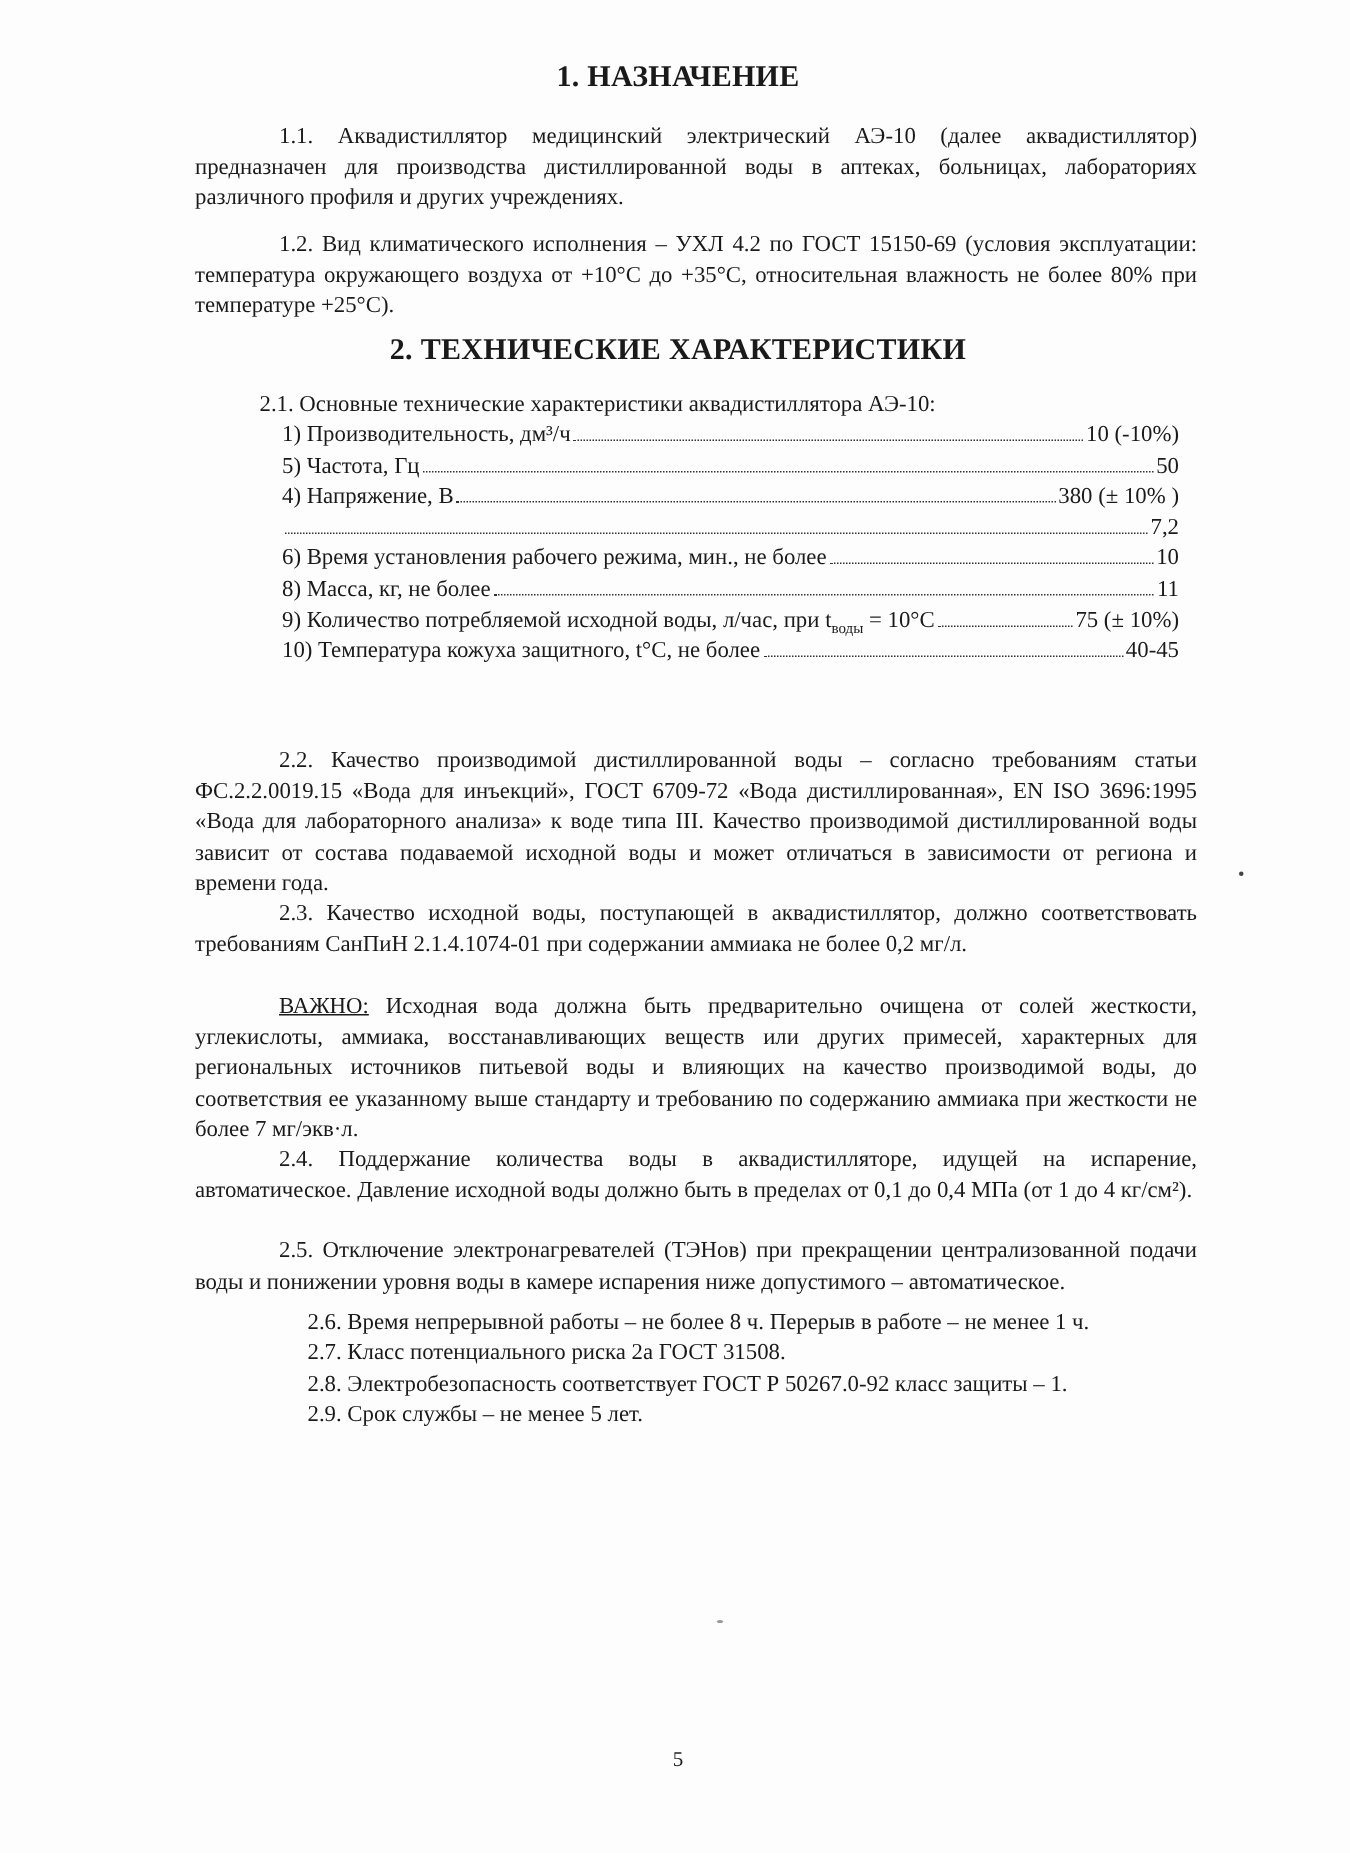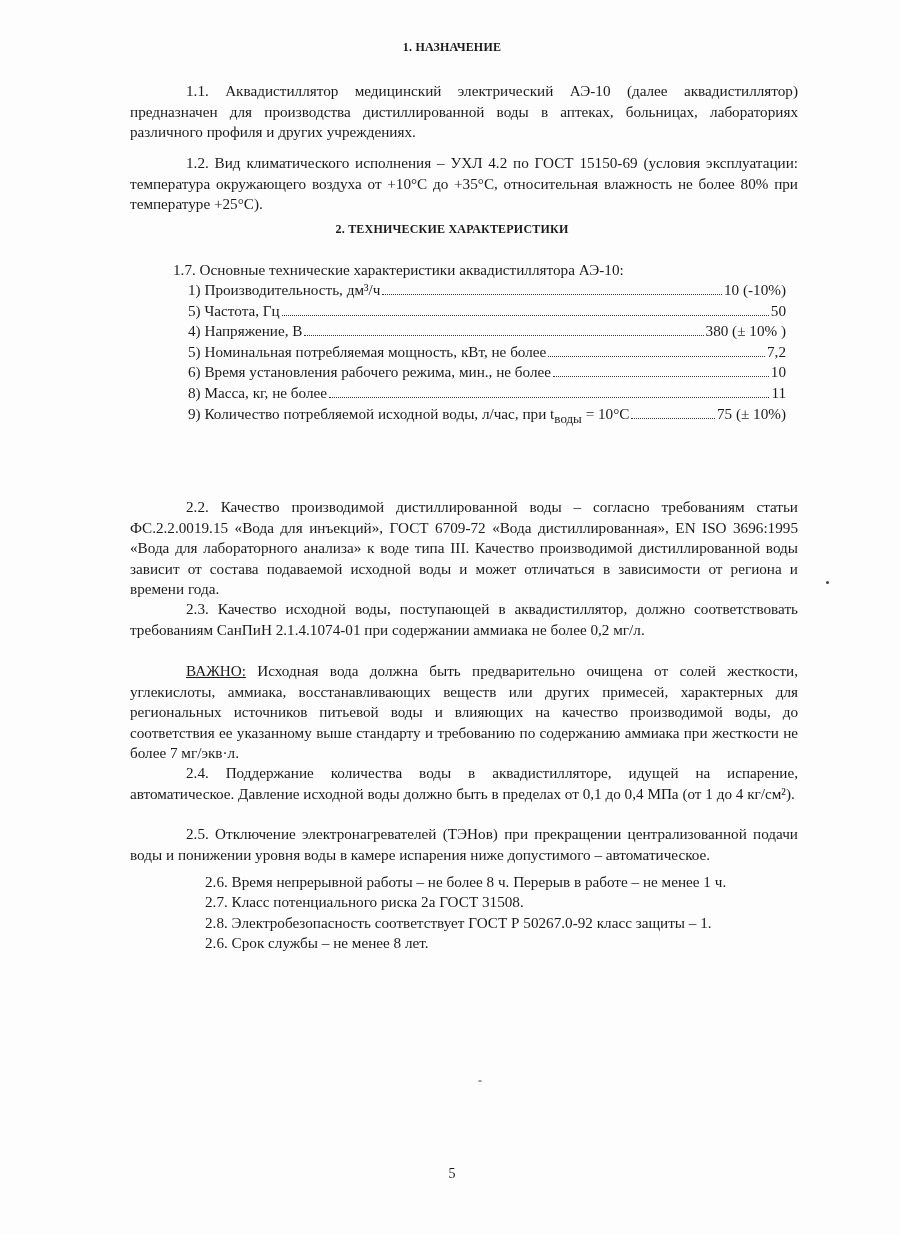--- a/index.html
+++ b/index.html
@@ -1,92 +1,96 @@
 <!DOCTYPE html>
 <html><head>
 <meta charset="utf-8">
 <style>
   html, body { margin:0; padding:0; }
   body {
     width:900px; height:1235px; background:#fdfdfd; position:relative; overflow:hidden;
     font-family:"Liberation Serif", serif; color:#1a1a1a; font-size:15.2px;
   }
   .page { position:absolute; left:118px; top:0; width:668px; }
-  h2 { font-family:"Liberation Serif", serif; font-weight:bold; font-size:12px; text-align:center; margin:0; position:absolute; left:0; width:100%; letter-spacing:0.2px; }
+  h2 { font-family:"Liberation Serif", serif; font-weight:bold; font-size:20px; text-align:center; margin:0; position:absolute; left:0; width:100%; letter-spacing:0.2px; }
   .p { position:absolute; left:0; width:668px; line-height:20.6px; text-align:justify; margin:12px; }
   .p.ind { text-indent:56px; }
   .spec-intro { position:absolute; left:55px; }
   .spec-list { position:absolute; left:70px; width:598px; }
   .spec-row { display:flex; align-items:baseline; height:20.6px; line-height:20.6px; white-space:nowrap; }
   .spec-row .dots { flex:1; overflow:hidden; margin:0 2px; border-bottom:1.5px dotted #333; height:10px; }
   .short { position:absolute; left:55px; line-height:20.6px; white-space:nowrap;margin-left:32px; }
   .u { text-decoration:underline; font-weight:normal; }
-  sub { font-size:13px; }
+  sub { font-size:10px; }
   .pagenum { position:absolute; top:1166px; left:0; width:100%; text-align:center; font-size:14px; }
   .speck { position:absolute; background:#444; border-radius:50%; }
 </style>
 </head>
 <body>
 
 <div class="page">
   <h2 style="top:40px">1. НАЗНАЧЕНИЕ</h2>
 
   <p class="p ind" style="top:69px">1.1. Аквадистиллятор медицинский электрический АЭ-10 (далее аквадистиллятор) предназначен для производства дистиллированной воды в аптеках, больницах, лабораториях различного профиля и других  учреждениях.</p>
   <p class="p ind" style="top:141px">1.2. Вид климатического исполнения – УХЛ 4.2 по ГОСТ 15150-69 (условия эксплуатации: температура окружающего воздуха от +10°С до +35°С, относительная влажность не более 80%  при температуре +25°С).</p>
 
   <h2 style="top:222px">2. ТЕХНИЧЕСКИЕ ХАРАКТЕРИСТИКИ</h2>
 
-  <div class="spec-intro" style="top:260px; line-height:20.6px">1.7. Основные технические характеристики аквадистиллятора АЭ-10:</div>
+  <div class="spec-intro" style="top:260px; line-height:20.6px">2.1. Основные технические характеристики аквадистиллятора АЭ-10:</div>
 
   <div class="spec-list" style="top:280px">
     <div class="spec-row">
       <span>1) Производительность, дм³/ч</span>
         <span class="dots"></span>
         <span>10 (-10%)</span>
     </div>
     <div class="spec-row">
       <span>5) Частота, Гц</span>
         <span class="dots"></span>
         <span>50</span>
     </div>
     <div class="spec-row">
       <span>4) Напряжение, В</span>
         <span class="dots"></span>
         <span>380 (± 10% )</span>
     </div>
     <div class="spec-row">
-      <span>5) Номинальная потребляемая мощность, кВт, не более</span>
         <span class="dots"></span>
         <span>7,2</span>
     </div>
     <div class="spec-row">
       <span>6) Время установления рабочего режима, мин., не более</span>
         <span class="dots"></span>
         <span>10</span>
     </div>
     <div class="spec-row">
       <span>8) Масса, кг, не более</span>
         <span class="dots"></span>
         <span>11</span>
     </div>
     <div class="spec-row">
       <span><span>9) Количество потребляемой исходной воды, л/час, при t</span><sub>воды</sub><span> = 10°С</span></span>
         <span class="dots"></span>
         <span>75 (± 10%)</span>
     </div>
+    <div class="spec-row">
+      <span>10) Температура кожуха защитного, t°С, не более</span>
+        <span class="dots"></span>
+        <span>40-45</span>
+    </div>
   </div>
 
   <p class="p ind" style="top:485px">2.2. Качество производимой дистиллированной воды – согласно требованиям статьи ФС.2.2.0019.15 «Вода для инъекций», ГОСТ 6709-72 «Вода дистиллированная», EN ISO 3696:1995 «Вода для лабораторного анализа» к воде типа III. Качество производимой дистиллированной воды зависит от состава подаваемой исходной воды и может отличаться в зависимости от региона и времени года.</p>
   <p class="p ind" style="top:587px">2.3. Качество исходной воды, поступающей в аквадистиллятор, должно соответствовать требованиям СанПиН 2.1.4.1074-01 при содержании аммиака не более 0,2 мг/л.</p>
   <p class="p ind" style="top:649px"><span class="u">ВАЖНО:</span><span> Исходная вода должна быть предварительно очищена от солей жесткости, углекислоты, аммиака, восстанавливающих веществ или других примесей, характерных для региональных источников питьевой воды и влияющих на качество производимой воды, до соответствия ее указанному выше стандарту и требованию по содержанию аммиака при жесткости не более 7 мг/экв·л.</span></p>
   <p class="p ind" style="top:751px">2.4. Поддержание количества воды в аквадистилляторе, идущей на испарение, автоматическое. Давление исходной воды должно быть в пределах от 0,1 до 0,4 МПа (от 1 до 4 кг/см²).</p>
   <p class="p ind" style="top:812px">2.5. Отключение электронагревателей (ТЭНов) при прекращении централизованной подачи воды и понижении уровня воды в камере испарения ниже допустимого – автоматическое.</p>
 
   <div class="short" style="top:872px">2.6. Время непрерывной работы – не более 8 ч.  Перерыв в работе – не менее 1 ч.</div>
   <div class="short" style="top:892px">2.7. Класс потенциального риска  2а ГОСТ 31508.</div>
   <div class="short" style="top:913px">2.8. Электробезопасность соответствует ГОСТ Р 50267.0-92 класс защиты – 1.</div>
-  <div class="short" style="top:933px">2.6. Срок службы – не менее 8 лет.</div>
+  <div class="short" style="top:933px">2.9. Срок службы – не менее 5 лет.</div>
 
   <div class="pagenum">5</div>
 </div>
 
 <div class="speck" style="left:826px;top:581px;width:3px;height:3px"></div>
 <div class="speck" style="left:478px;top:1080px;width:4px;height:2px;background:#999"></div>
 
 </body></html>

